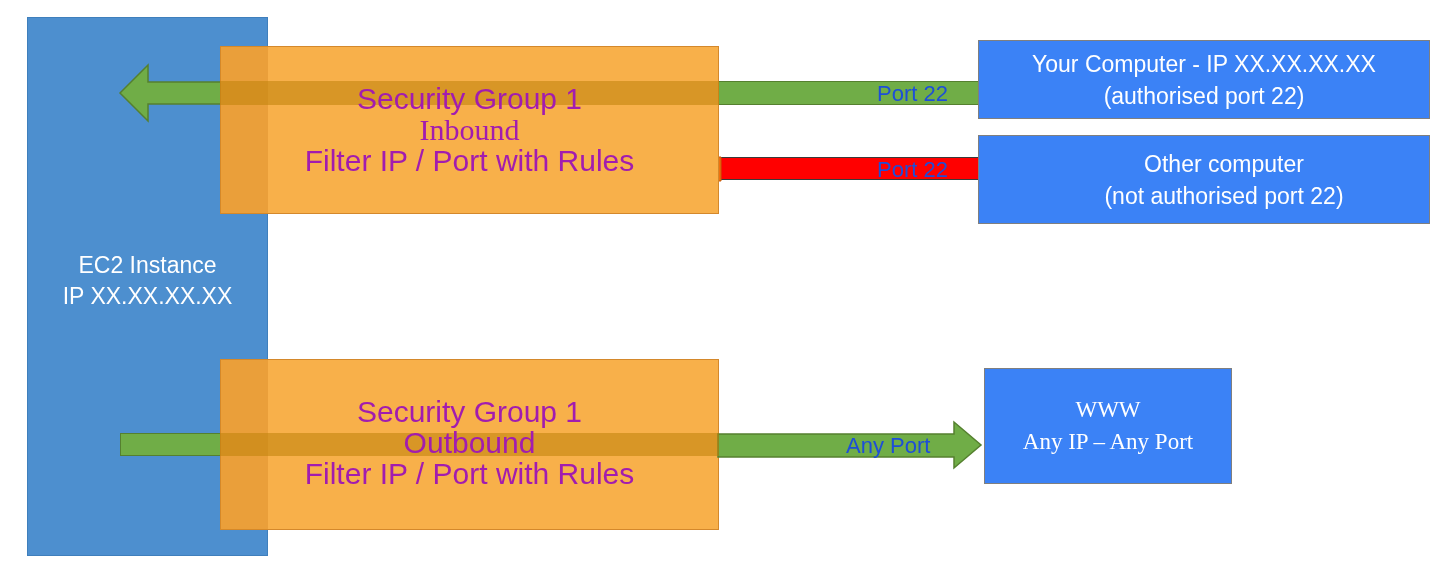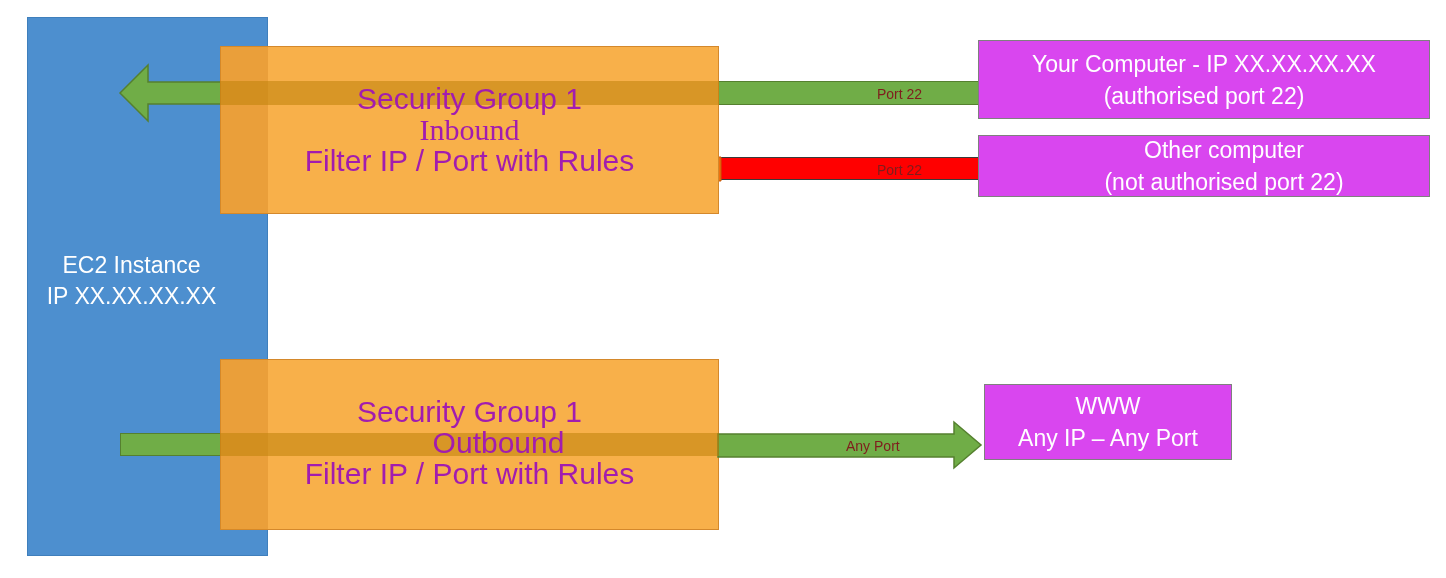--- a/index.html
+++ b/index.html
@@ -25,21 +25,21 @@
   .ec2-box {
     left: 27px;
     top: 17px;
     width: 241px;
     height: 539px;
     background: #4D8FCF;
     border: 1px solid #3F7FBC;
   }
   .ec2-label {
     position: absolute;
-    left: 11px;
+    left: 27px;
     top: 250px;
     width: 241px;
     text-align: center;
     color: #ffffff;
     font-size: 23px;
     line-height: 31px;
     white-space: pre-line;
   }
   
   .sg-box {
@@ -78,29 +78,29 @@
   .bar-green {
     background: #70AD47;
     border: 1px solid #55802F;
   }
   .bar-red {
     background: #FF0000;
     border: 1px solid #3A3A3A;
   }
   .bar-label {
     position: absolute;
-    color: #7f1d1d;
-    font-size: 14px;
+    color: #1d4ed8;
+    font-size: 22px;
     line-height: 24px;
     white-space: nowrap;
   }
   
   .gray-box {
     position: absolute;
-    background: #d946ef;
+    background: #3b82f6;
     border: 1px solid #7F7F7F;
     box-sizing: border-box;
     color: #ffffff;
     font-size: 23px;
     line-height: 32px;
     text-align: center;
     display: flex;
     flex-direction: column;
     justify-content: center;
     white-space: pre-line;
@@ -136,46 +136,46 @@
     
     
   </div>
 
   <div class="ec2-label">EC2 Instance
 IP XX.XX.XX.XX</div>
 
   <div class="gray-box" style="left:978px; top:40px; width:452px; height:79px;">Your Computer - IP XX.XX.XX.XX
 (authorised port 22)</div>
 
-  <div class="gray-box" style="left:978px; top:135px; width:452px; height:62px;padding-left:40px;">Other computer
+  <div class="gray-box" style="left:978px; top:135px; width:452px; height:89px;padding-left:40px;">Other computer
 (not authorised port 22)</div>
 
   <div class="bar bar-green" style="left:120px; top:433px; width:130px; height:23px;"></div>
 
   <div class="box sg-box sg-outbound">
     
     
     
   </div>
 
   <svg class="arrow-svg" style="left:718px; top:420px; width:264px; height:50px;" viewBox="0 0 264 50">
     <polygon points="0,14 236,14 236,2 263,25 236,48 236,37 0,37" fill="#70AD47" stroke="#55802F" stroke-width="1.5"></polygon>
   </svg>
   <div class="bar-label" style="left:846px; top:434px;">Any Port</div>
 
-  <div class="gray-box" style="left:984px; top:384px; width:248px; height:76px;">WWW
+  <div class="gray-box" style="left:984px; top:368px; width:248px; height:116px;font-family:Liberation Serif, serif;">WWW
 Any IP – Any Port</div>
 
   <div class="box" style="left:220px; top:46px; width:48px; height:168px; background:rgba(214,137,36,0.42); pointer-events:none;"></div>
   <div class="box" style="left:220px; top:359px; width:48px; height:171px; background:rgba(214,137,36,0.42); pointer-events:none;"></div>
 
   <div class="box" style="left:220px; top:81px; width:499px; height:24px; background:rgba(190,130,10,0.55); pointer-events:none;"></div>
   <div class="box" style="left:220px; top:433px; width:499px; height:23px; background:rgba(190,130,10,0.55); pointer-events:none;"></div>
 
   <div class="sg-text" style="left:220px; top:83px; width:499px;">Security Group 1</div>
   <div class="sg-text" style="left:220px; top:114px; width:499px;font-family:Liberation Serif, serif;">Inbound</div>
   <div class="sg-text" style="left:220px; top:145px; width:499px;">Filter IP / Port with Rules</div>
 
   <div class="sg-text" style="left:220px; top:396px; width:499px;">Security Group 1</div>
-  <div class="sg-text" style="left:220px; top:427px; width:499px;padding-left:29px;">Outbound</div>
+  <div class="sg-text" style="left:220px; top:427px; width:499px;">Outbound</div>
   <div class="sg-text" style="left:220px; top:458px; width:499px;">Filter IP / Port with Rules</div>
 
 </div>
 
 </body></html>

